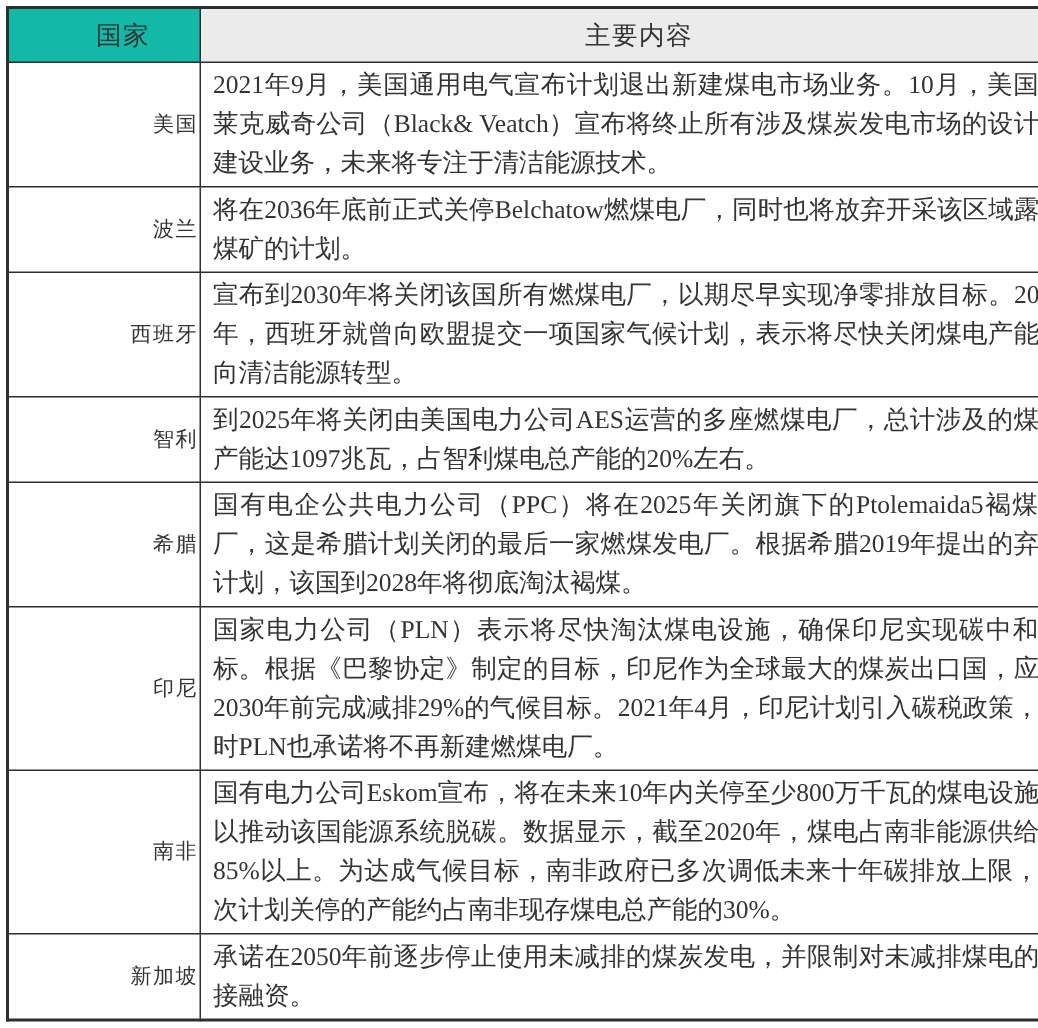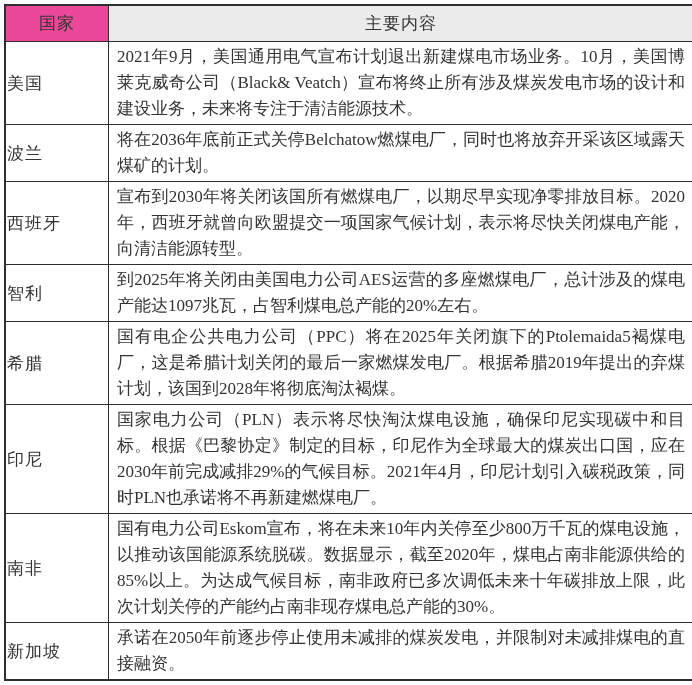--- a/index.html
+++ b/index.html
@@ -32,42 +32,42 @@
   th.col-content { width: 582px; }
   thead th {
     background: #ebebeb;
     font-weight: normal;
     font-size: 17px;
     height: 33px;
     text-align: center;
     letter-spacing: 1px;
   }
   td.country-cell {
-    text-align: left;
+    text-align: right;
     vertical-align: middle;
-    font-size: 17px;
+    font-size: 14px;
     letter-spacing: 1px;
   }
   td.content-cell {
     padding: 2px 8px;
     font-size: 17px;
     line-height: 26px;
     text-align: justify;
     vertical-align: middle;
     word-break: break-word;
   }
 </style>
 </head>
 <body style="background: rgb(255, 255, 255);">
 
 <div class="page">
   <table class="phaseout">
     <thead>
       <tr>
-        <th class="col-country" style="background: #ec4899;">国家</th>
+        <th class="col-country" style="background: #14b8a6; padding-left: 26px;">国家</th>
         <th class="col-content" style="background: rgb(235, 235, 235);">主要内容</th>
       </tr>
     </thead>
     <tbody>
   <tr>
     <td class="country-cell">美国</td>
     <td class="content-cell">2021年9月，美国通用电气宣布计划退出新建煤电市场业务。10月，美国博莱克威奇公司（Black&amp; Veatch）宣布将终止所有涉及煤炭发电市场的设计和建设业务，未来将专注于清洁能源技术。</td>
   </tr>
 
   <tr>

